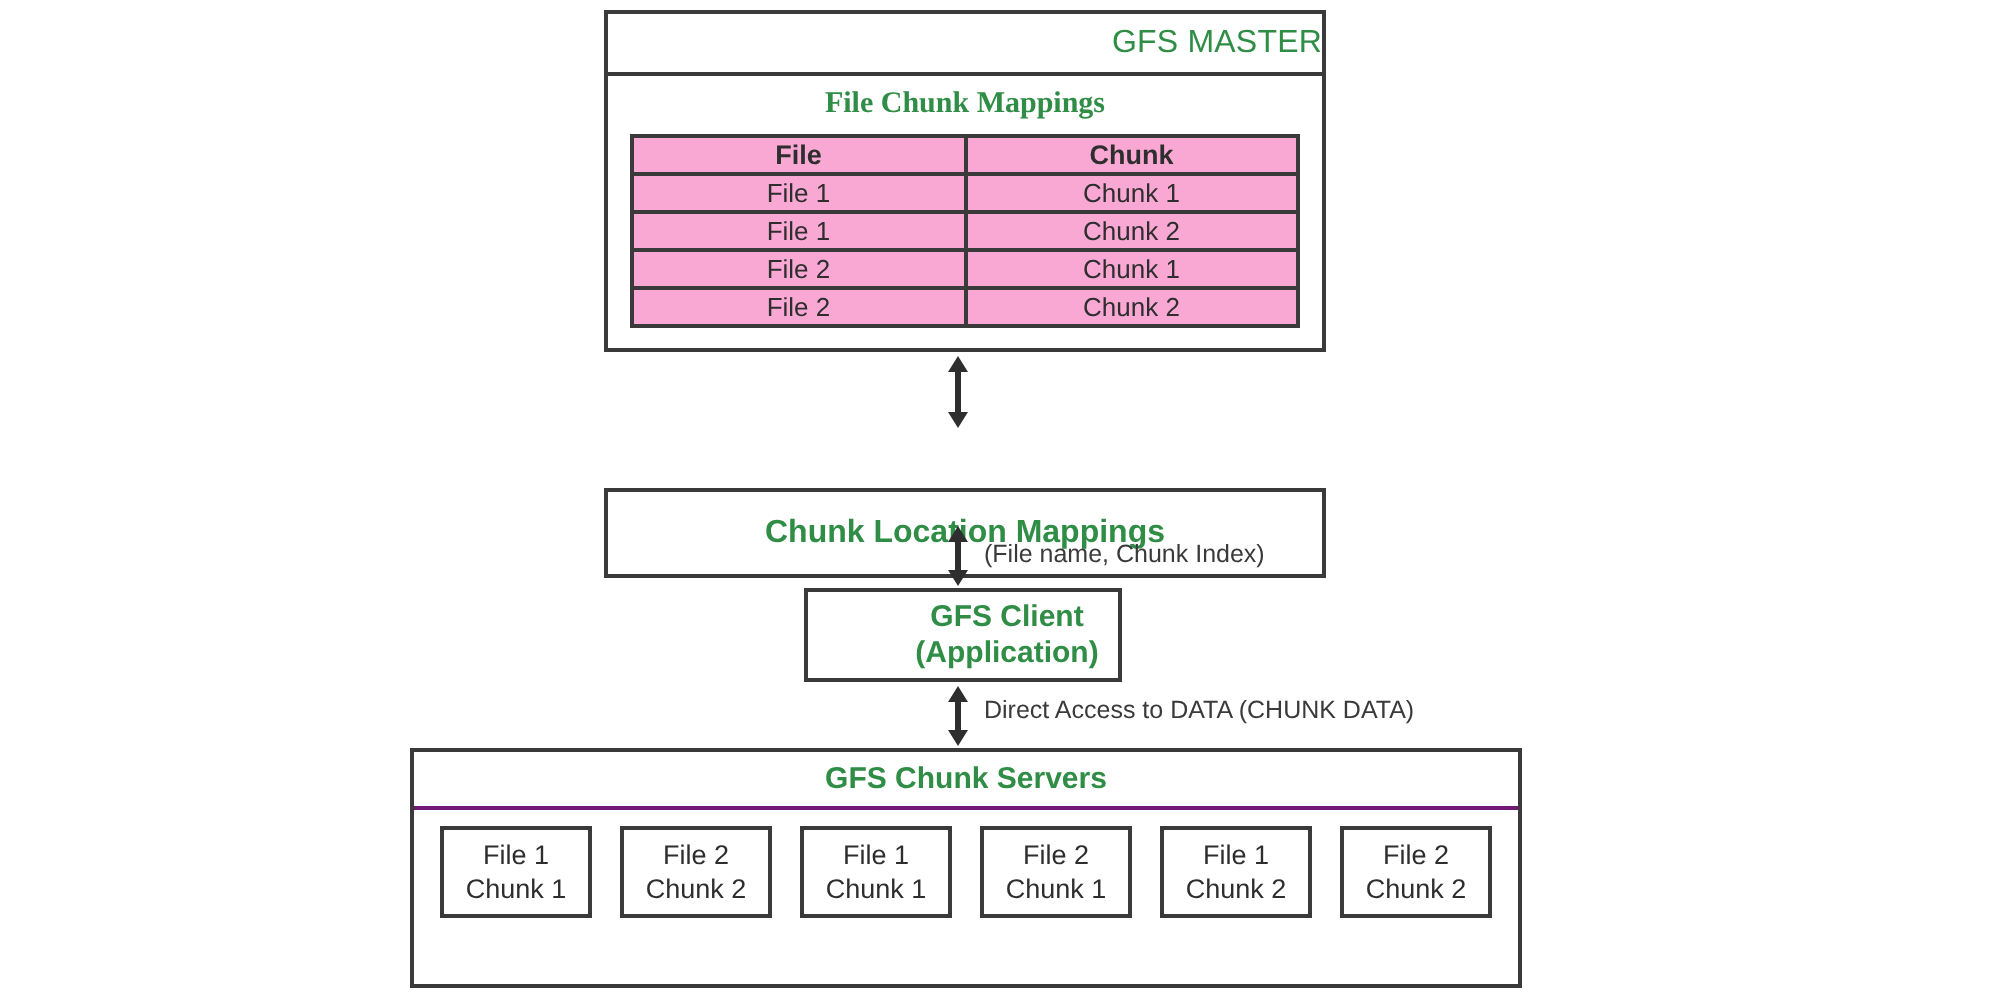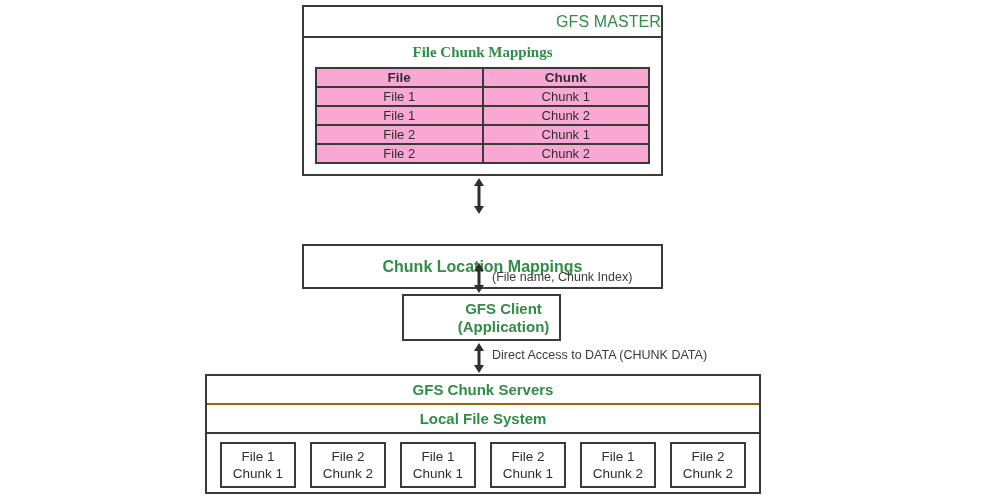--- a/index.html
+++ b/index.html
@@ -121,21 +121,21 @@
     box-sizing: border-box;
     background: #fff;
   }
   #chunk-servers-title {
     height: 27px;
     line-height: 27px;
     text-align: center;
     font-size: 15px;
     font-weight: bold;
     color: #2f8d46;
-    border-bottom: 2px solid #a16207;
+    border-bottom: 2px solid #701a75;
   }
   #local-fs-title {
     height: 27px;
     line-height: 27px;
     text-align: center;
     font-size: 15px;
     font-weight: bold;
     color: #2f8d46;
     border-bottom: 2px solid #3a3a3a;
   }
@@ -234,21 +234,20 @@
 
   <svg class="arrow" style="left:470px; top:343px;" width="18" height="30">
     <line x1="9" y1="5" x2="9" y2="25" stroke="#2e2e2e" stroke-width="3"></line>
     <polygon points="9,0 4,8 14,8" fill="#2e2e2e"></polygon>
     <polygon points="9,30 4,22 14,22" fill="#2e2e2e"></polygon>
   </svg>
   <div class="arrow-label" style="left:492px; top:348px;">Direct Access to DATA (CHUNK DATA)</div>
 
   <div id="chunk-servers">
     <div id="chunk-servers-title">GFS Chunk Servers</div>
-    <div id="local-fs-title">Local File System</div>
     <div id="chunk-list">
       <div class="chunk-box">
         <span>File 1</span>
         <span>Chunk 1</span>
       </div>
       <div class="chunk-box">
         <span>File 2</span>
         <span>Chunk 2</span>
       </div>
       <div class="chunk-box">

